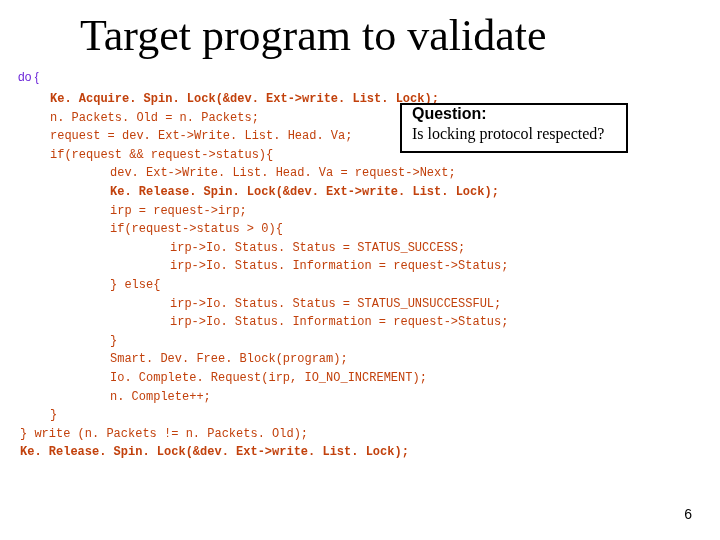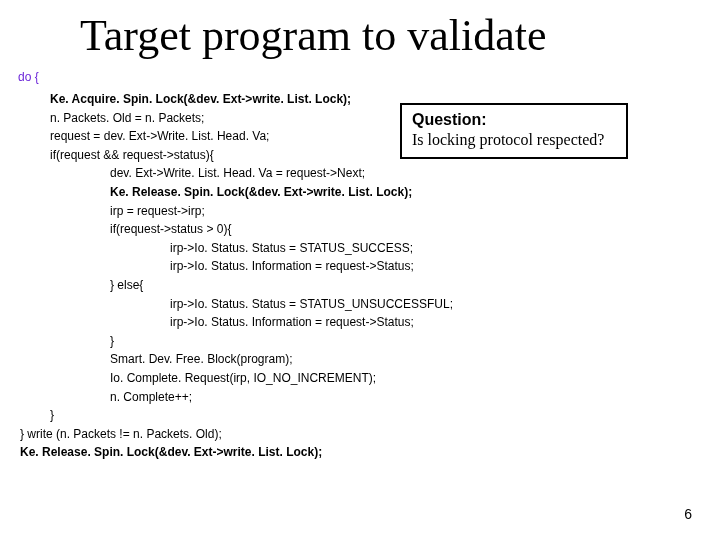--- a/index.html
+++ b/index.html
@@ -29,35 +29,36 @@
     left: 18px;
     font-size: 12px;
     color: #6d28d9;
   }
   .code-block {
     position: absolute;
     top: 90px;
     left: 50px;
     font-size: 12px;
     line-height: 1.55;
-    color: #000000;
+    color: #c2410c;
     white-space: nowrap;
+    font-family: Liberation Mono, monospace;
   }
   .code-block .line { display: block; }
   .b { font-weight: bold; }
   .ind1 { padding-left: 0px; }
   .ind2 { padding-left: 60px; }
   .ind3 { padding-left: 120px; }
   .question-box {
     position: absolute;
     top: 103px;
     left: 400px;
     width: 228px;
     border: 2px solid #000;
-    padding: 6px 10px 8px 10px;
+    padding: 0 10px 8px 10px;
     box-sizing: border-box;
   }
   .q-title {
     font-family: "Comic Sans MS", cursive, sans-serif;
     font-weight: bold;
     font-size: 16px;
     margin-bottom: 2px;
   }
   .q-body {
     font-family: Garamond, "Times New Roman", serif;

